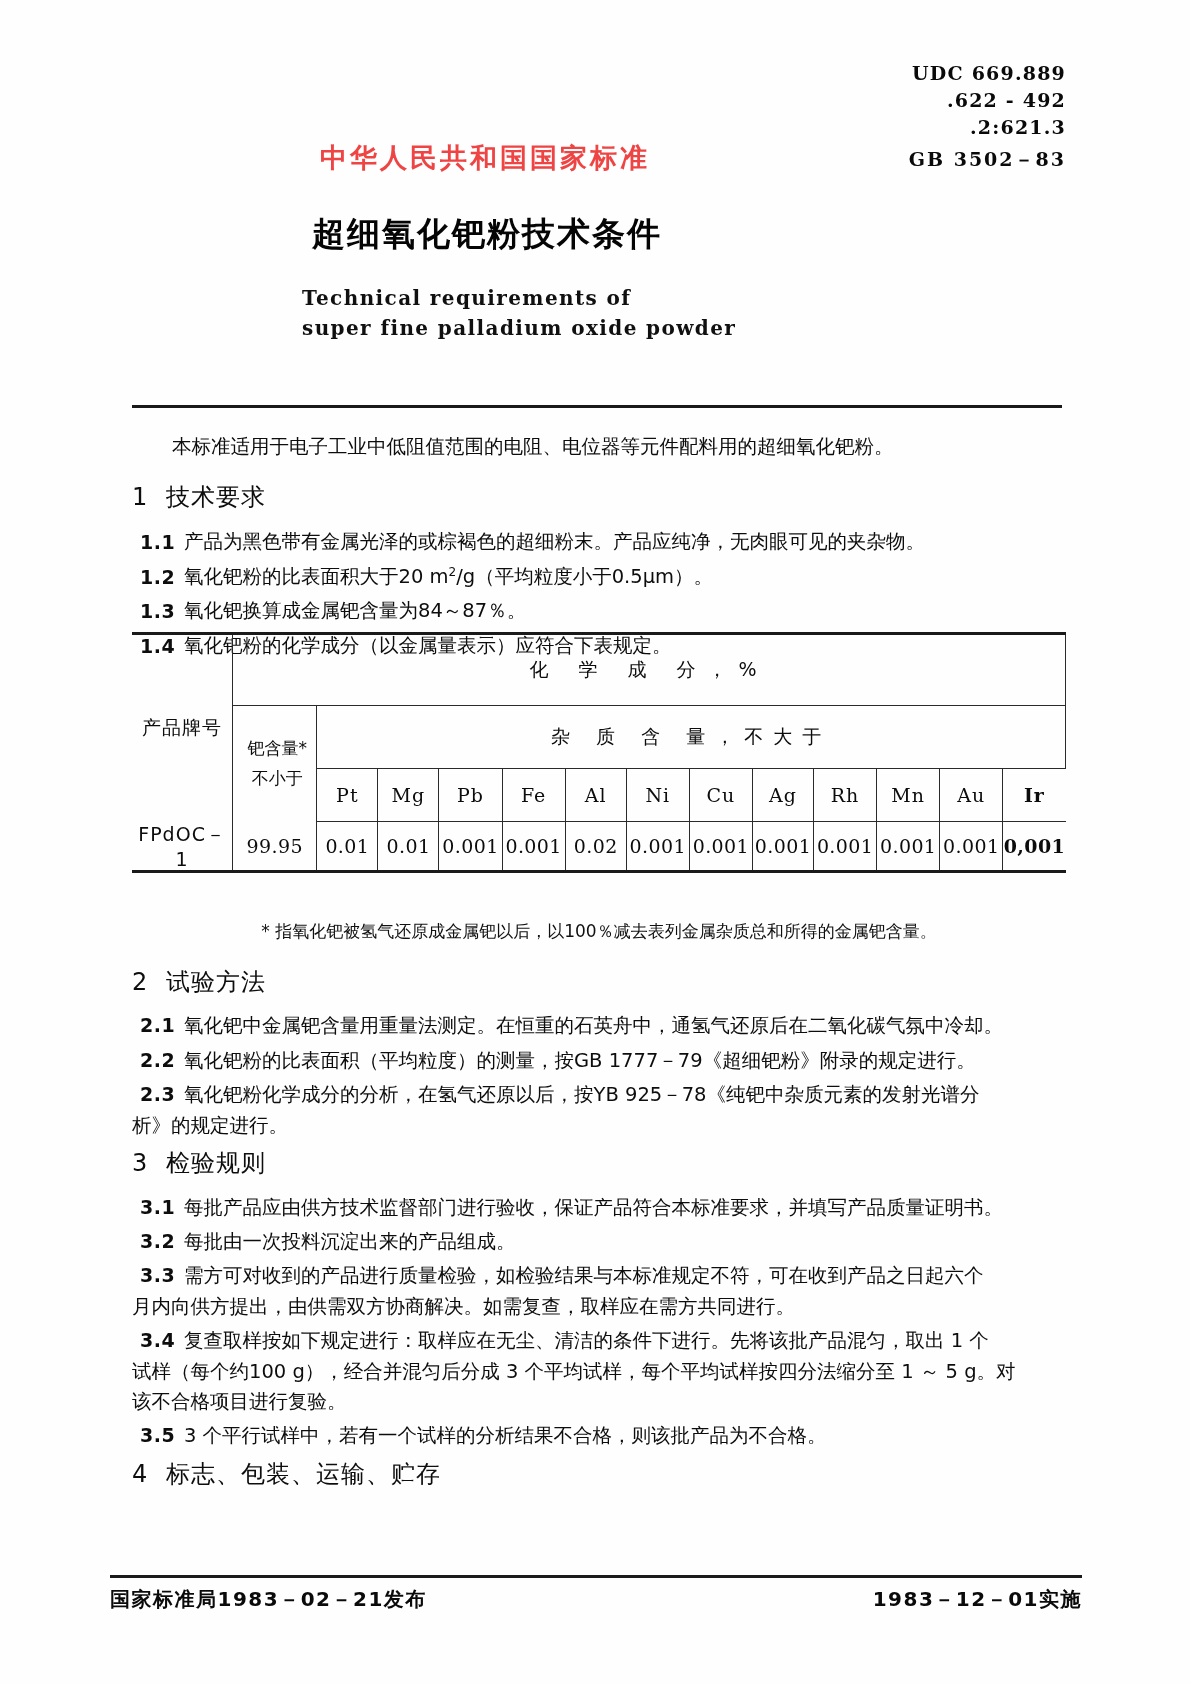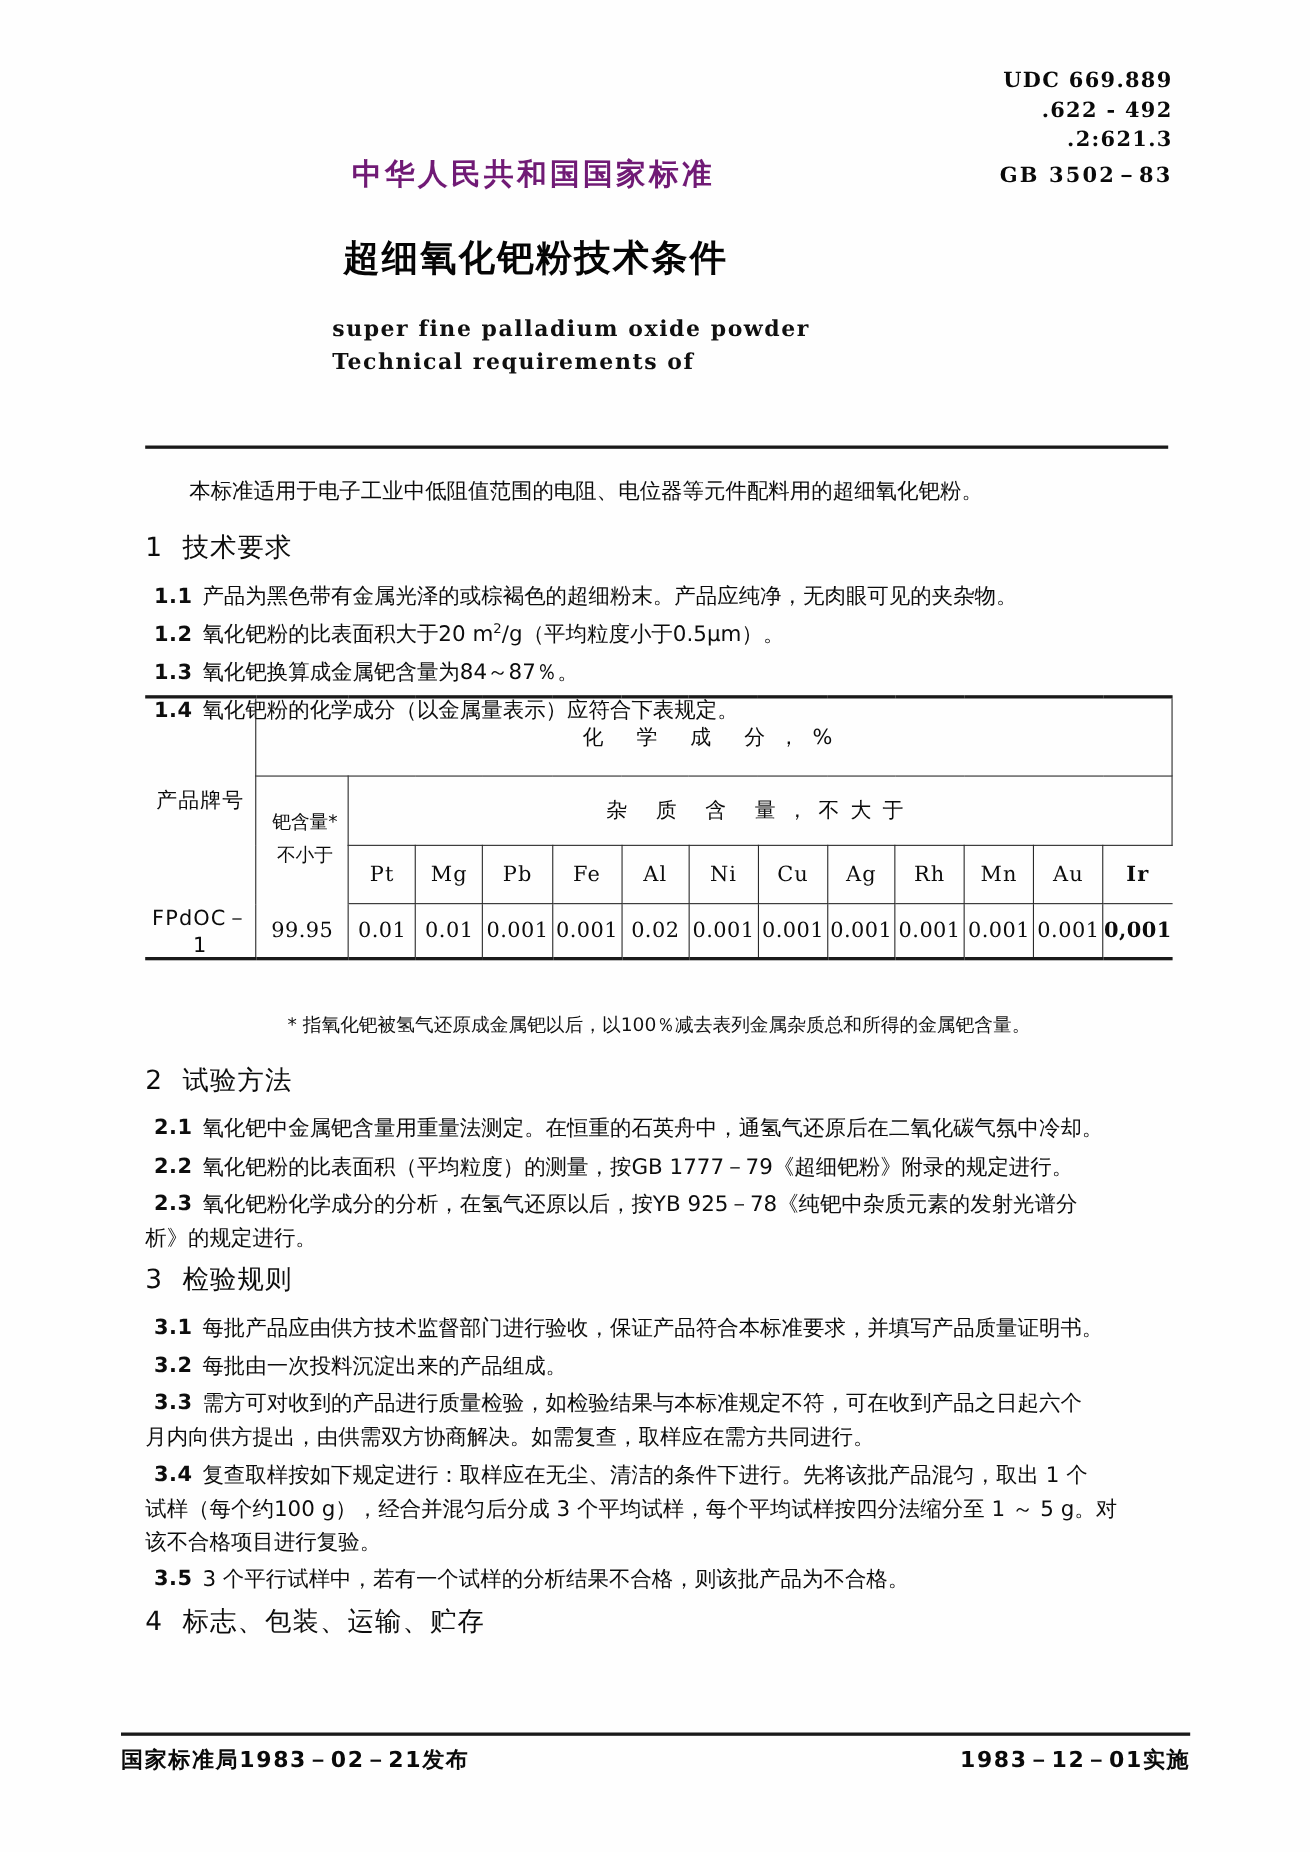--- a/index.html
+++ b/index.html
@@ -33,21 +33,21 @@
     top: 140px;
     width: 930px;
   }
   .hdr-national {
     font-family: "DejaVu Sans", "Liberation Sans", sans-serif;
     font-weight: bold;
     font-size: 27px;
     letter-spacing: 3px;
     text-align: left;
     padding-left: 190px;
-    color: #701a75;
+    color: #ef4444;
   }
   .hdr-title {
     font-family: "DejaVu Sans", "Liberation Sans", sans-serif;
     font-weight: bold;
     font-size: 33px;
     letter-spacing: 2px;
     padding-left: 182px;
     margin-top: 36px;
     color: #050505;
   }
@@ -249,22 +249,22 @@
 </head>
 <body>
 
 <div class="page">
   <div class="sheet">
 
     <div class="hdr">
       <div class="hdr-national">中华人民共和国国家标准</div>
       <div class="hdr-title">超细氧化钯粉技术条件</div>
       <div class="hdr-en">
+        <div>Technical requirements of</div>
         <div>super fine palladium oxide powder</div>
-        <div>Technical requirements of</div>
       </div>
     </div>
 
     <div class="udc">
       <div>UDC 669.889</div>
       <div>.622 - 492</div>
       <div>.2:621.3</div>
       <div class="gb">GB 3502－83</div>
     </div>
 

